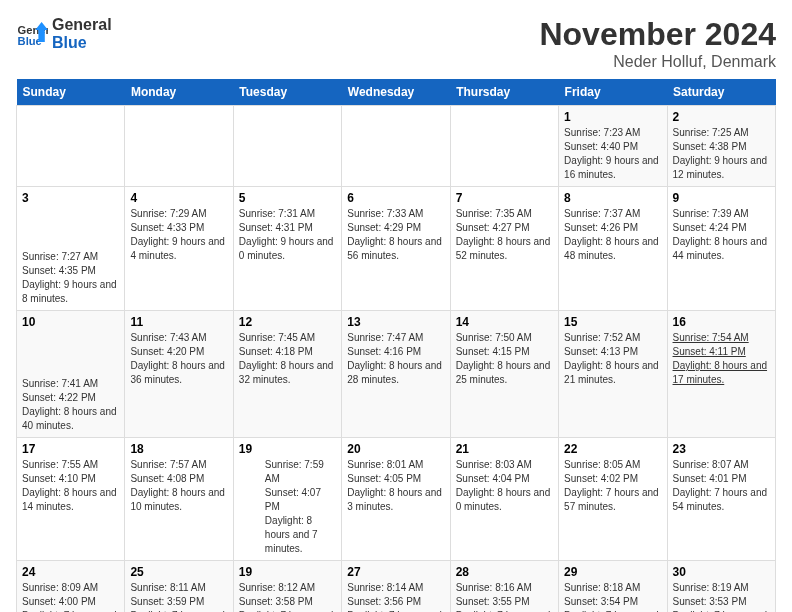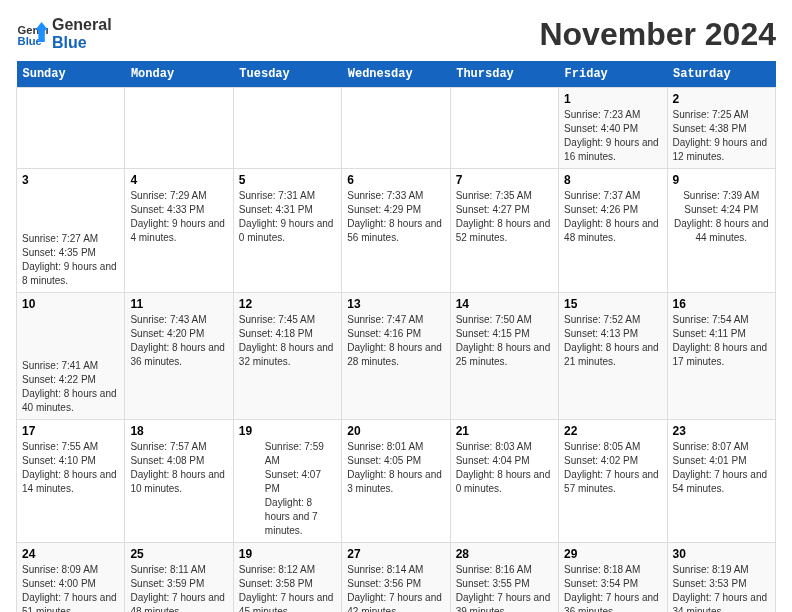--- a/index.html
+++ b/index.html
@@ -42,21 +42,20 @@
       border-collapse: collapse;
       font-size: 11px;
     }
     thead tr th {
       background-color: #1565c0;
       color: #fff;
       text-align: left;
       padding: 6px 6px;
       font-size: 12px;
       font-weight: bold;
-      font-family: Liberation Mono, monospace;
     }
     tbody tr td {
       border: 1px solid #ddd;
       vertical-align: top;
       padding: 4px 5px;
       width: calc(100% / 7);
       height: 80px;
       background: #fff;
     }
     tbody tr:nth-child(odd) td {
@@ -87,20 +86,21 @@
       <polygon points="32,5 40,15 36,15 36,30 28,30 28,15 24,15" fill="#1e90ff"></polygon>
     </svg>
     <div>
       <div style="font-size:16px;font-weight:bold;line-height:1.1;">
         <span style="color:#333">General</span><br><span style="color:#1565c0">Blue</span>
       </div>
     </div>
   </div>
   <div class="title-area">
     <div class="main-title">November 2024</div>
+    <div class="subtitle">Neder Holluf, Denmark</div>
   </div>
 </div>
 
 <table>
   <thead>
     <tr>
     <th>Sunday</th>
         <th>Monday</th>
         <th>Tuesday</th>
         <th>Wednesday</th>
@@ -161,21 +161,21 @@
 Daylight: 8 hours and 52 minutes.</div>
         </td>
         <td>
           <div class="day-number">8</div>
           <div class="day-detail" style="white-space: pre-line;">Sunrise: 7:37 AM
 Sunset: 4:26 PM
 Daylight: 8 hours and 48 minutes.</div>
         </td>
         <td>
           <div class="day-number">9</div>
-          <div class="day-detail" style="white-space: pre-line; text-align: center;">Sunrise: 7:39 AM
+          <div class="day-detail" style="white-space: pre-line;">Sunrise: 7:39 AM
 Sunset: 4:24 PM
 Daylight: 8 hours and 44 minutes.</div>
         </td>
       </tr>
       <tr>
         <td>
           <div class="day-number">10</div>
           <div class="day-detail" style="white-space: pre-line; margin-top: 48px;">Sunrise: 7:41 AM
 Sunset: 4:22 PM
 Daylight: 8 hours and 40 minutes.</div>
@@ -205,21 +205,21 @@
 Daylight: 8 hours and 25 minutes.</div>
         </td>
         <td>
           <div class="day-number">15</div>
           <div class="day-detail" style="white-space: pre-line;">Sunrise: 7:52 AM
 Sunset: 4:13 PM
 Daylight: 8 hours and 21 minutes.</div>
         </td>
         <td>
           <div class="day-number">16</div>
-          <div class="day-detail" style="white-space: pre-line;">Sunrise: 7:54 AM
+          <div class="day-detail" style="white-space: pre-line; text-decoration: underline;">Sunrise: 7:54 AM
 Sunset: 4:11 PM
 Daylight: 8 hours and 17 minutes.</div>
         </td>
       </tr>
       <tr>
         <td>
           <div class="day-number">17</div>
           <div class="day-detail" style="white-space: pre-line;">Sunrise: 7:55 AM
 Sunset: 4:10 PM
 Daylight: 8 hours and 14 minutes.</div>

